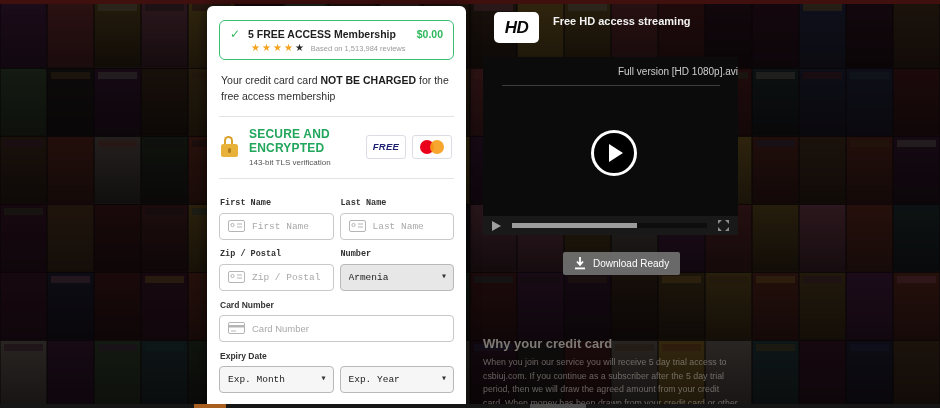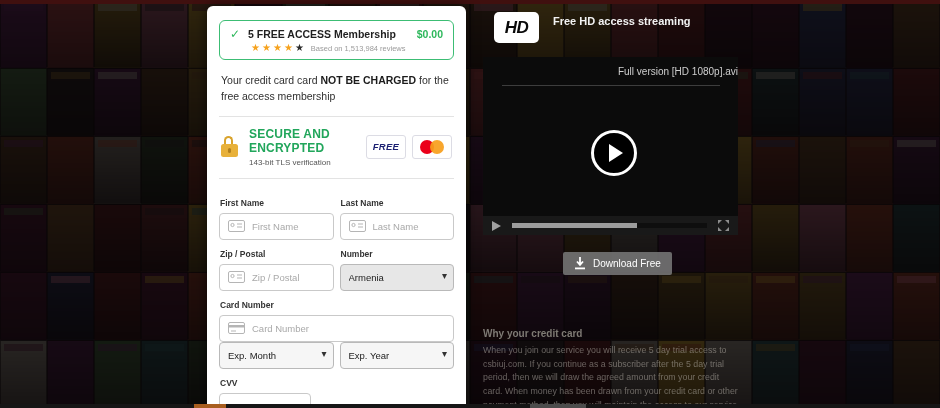--- a/index.html
+++ b/index.html
@@ -49,21 +49,21 @@
   .secure-text .l1{font-size:12px;font-weight:bold;color:#21a65b;letter-spacing:.2px;}
   .secure-text .l2{font-size:8px;color:#555;margin-top:3px;}
   .pay-badges{margin-left:auto;display:flex;gap:6px;}
   .badge{width:38px;height:22px;border:1px solid #dcdce4;border-radius:3px;background:#fff;display:flex;align-items:center;justify-content:center;}
   .visa-text{font-size:9.5px;font-weight:900;font-style:italic;color:#1a1f71;letter-spacing:.3px;}
   .mc{position:relative;width:24px;height:14px;}
   .mc .c1,.mc .c2{position:absolute;top:0;width:14px;height:14px;border-radius:50%;}
   .mc .c1{left:0;background:#eb001b;}
   .mc .c2{left:10px;background:#f79e1b;opacity:.92;}
 
-  .grid2{display:grid;grid-template-columns:1fr 1fr;column-gap:6px;}
+  .grid2{display:grid;grid-template-columns:1fr 1fr;column-gap:6px;font-family:Liberation Mono, monospace;}
   .field-label{font-size:8.5px;font-weight:bold;color:#333;margin:9px 0 5px 1px;}
   .input-wrap{height:27px;border:1px solid #c9c9c9;border-radius:4px;background:#fff;display:flex;align-items:center;padding:0 8px;gap:7px;box-sizing:border-box;}
   .input-wrap svg{flex:0 0 auto;}
   .input-wrap input{border:0;outline:0;background:transparent;font-size:9.5px;color:#333;width:100%;font-family:inherit;padding:0;}
   .input-wrap input::placeholder{color:#a9a9a9;}
   .select-wrap{position:relative;}
   .select-wrap select{
     -webkit-appearance:none;appearance:none;width:100%;height:27px;border:1px solid #b9b9b9;border-radius:4px;
     font-size:9.5px;color:#222;padding:0 20px 0 8px;font-family:inherit;box-sizing:border-box;
   }
@@ -85,21 +85,21 @@
   .controls{position:absolute;left:0;right:0;bottom:0;height:19px;background:#191919;display:flex;align-items:center;padding:0 9px;box-sizing:border-box;}
   .ctrl-play{width:0;height:0;border-left:9px solid #9f9f9f;border-top:5.5px solid transparent;border-bottom:5.5px solid transparent;cursor:pointer;}
   .track{flex:1;height:5px;background:#0e0e0e;margin:0 11px;position:relative;cursor:pointer;}
   .track .fill{height:100%;background:#9c9c9c;}
   .fs-icon{cursor:pointer;display:flex;}
 
   .download-btn{position:absolute;left:563px;top:252px;height:23px;z-index:6;background:rgba(118,118,118,.88);border:0;border-radius:2px;
     display:flex;align-items:center;gap:7px;padding:0 11px;color:#fff;font-size:10px;font-family:inherit;cursor:pointer;}
 
   .why{position:absolute;left:483px;top:320px;width:258px;z-index:6;}
-  .why h3{margin:8px 0 5px 0;font-size:10px;color:#7e7a74;}
+  .why h3{margin:16px 0 5px 0;font-size:13px;color:#7e7a74;}
   .why p{margin:0;font-size:8.8px;line-height:1.55;color:rgba(178,173,166,0.55);}
 </style>
 </head>
 <body>
 
 <div class="bg">
     <div class="tile" style="background: linear-gradient(rgba(0, 0, 0, 0.13), rgba(0, 0, 0, 0.53)), rgb(90, 31, 90);">
       <div class="tbar" style="background: rgb(90, 31, 90);"></div>
     </div>
     <div class="tile" style="background: linear-gradient(rgba(0, 0, 0, 0.11), rgba(0, 0, 0, 0.51)), rgb(163, 59, 59);"></div>
@@ -452,20 +452,21 @@
   <div class="field-label">Card Number</div>
   <div class="input-wrap">
     <svg width="17" height="12" viewBox="0 0 17 12">
         <rect x="0.5" y="0.5" width="16" height="11" rx="1.5" fill="none" stroke="#b5b5b5"></rect>
         <rect x="0.5" y="3" width="16" height="2.5" fill="#b5b5b5"></rect>
         <line x1="3" y1="9" x2="8" y2="9" stroke="#b5b5b5"></line>
       </svg>
     <input placeholder="Card Number" style="">
   </div>
 
+  <div class="field-label">Expiry Date</div>
   <div class="grid2">
     <div class="select-wrap sel-light">
       <select><option>Exp. Month</option></select>
       <span class="chev">▾</span>
     </div>
     <div class="select-wrap sel-light">
       <select><option>Exp. Year</option></select>
       <span class="chev">▾</span>
     </div>
   </div>
@@ -503,21 +504,21 @@
         </svg>
     </span>
   </div>
 </div>
 
 <button class="download-btn">
   <svg width="12" height="13" viewBox="0 0 12 13">
       <path d="M6 0 V7 M3 4.5 L6 7.8 L9 4.5" stroke="#fff" stroke-width="1.8" fill="none"></path>
       <rect x="1" y="10.5" width="10" height="1.8" fill="#fff"></rect>
     </svg>
-  <span>Download Free</span>
+  <span>Download Ready</span>
 </button>
 
 <div class="why">
   <h3>Why your credit card</h3>
   <p>When you join our service you will receive 5 day trial access to csbiuj.com. If you continue as a subscriber after the 5 day trial period, then we will draw the agreed amount from your credit card. When money has been drawn from your credit card or other payment method, then you will maintain the access to our service, which is reserved only for our paying members on csbiuj.com.</p>
 </div>
 
 <div class="bottom-strip">
   <span class="thumb-orange"></span>
   <span class="thumb-gray"></span>

